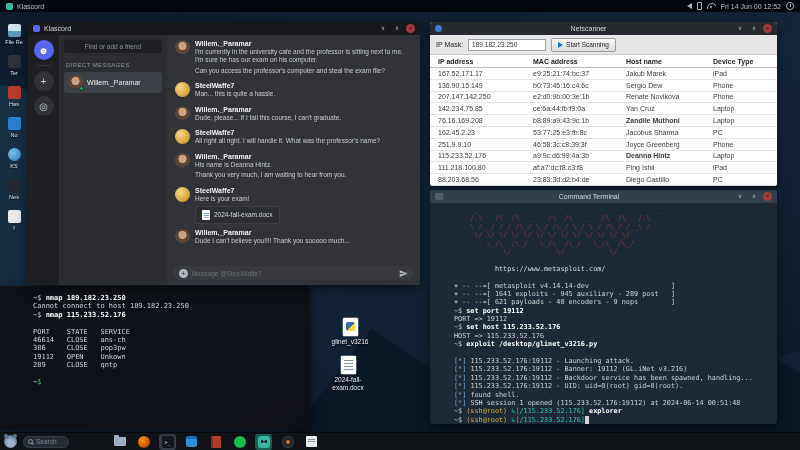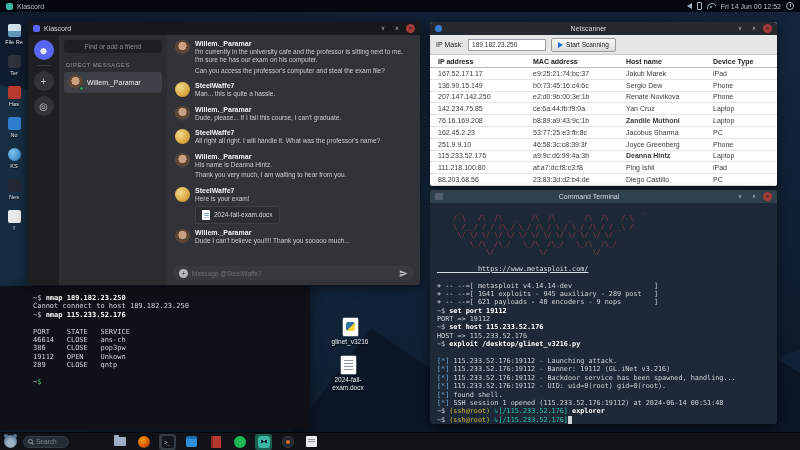--- a/index.html
+++ b/index.html
@@ -109,25 +109,25 @@
   .nstable{background:#fff;height:131px;}
   .nshead,.nsrow{display:flex;align-items:center;padding-left:8px;}
   .nshead{height:13px;font-size:7px;font-weight:bold;color:#222;border-bottom:1px solid #b9b9b9;}
   .nsrow{height:11.8px;font-size:7px;color:#3a3a3a;border-bottom:1px solid #e4e4e4;}
   .nc0{width:95px;}.nc1{width:93px;}.nc2{width:87px;}.nc3{flex:1;}
 
   
   .twin{left:430px;top:190px;width:347px;height:234px;background:#1d2936;z-index:3;}
   .twin .tbarw{background:#31404d;}
   .twin .tb-ic{width:8px;height:7px;background:#525f6b;border-radius:1px;}
-  .termbody{height:236px;padding:3px 7px;font-family:"DejaVu Sans Mono","DejaVu Sans",monospace;
+  .termbody{height:236px;padding:3px 24px;font-family:"DejaVu Sans Mono","DejaVu Sans",monospace;
     font-size:6.8px;line-height:8.4px;white-space:pre;color:#cfd4da;overflow:hidden;}
   .tline{height:8.4px;}
   .c-r{color:#8c3a42;}
-  .c-u{color:#d7dde3;text-decoration:underline;}
+  .c-u{color:#d7dde3;}
   .c-w{color:#cfd4da;}
   .c-g{color:#c8cdd4;}
   .c-b{color:#ffffff;font-weight:bold;}
   .c-c{color:#6fa8dc;}
   .c-y{color:#d9b23c;}
   .c-t{color:#2ec4b6;}
   .c-gr{color:#3fbf6f;}
   .c-cur{background:#cfd4da;}
 
   

